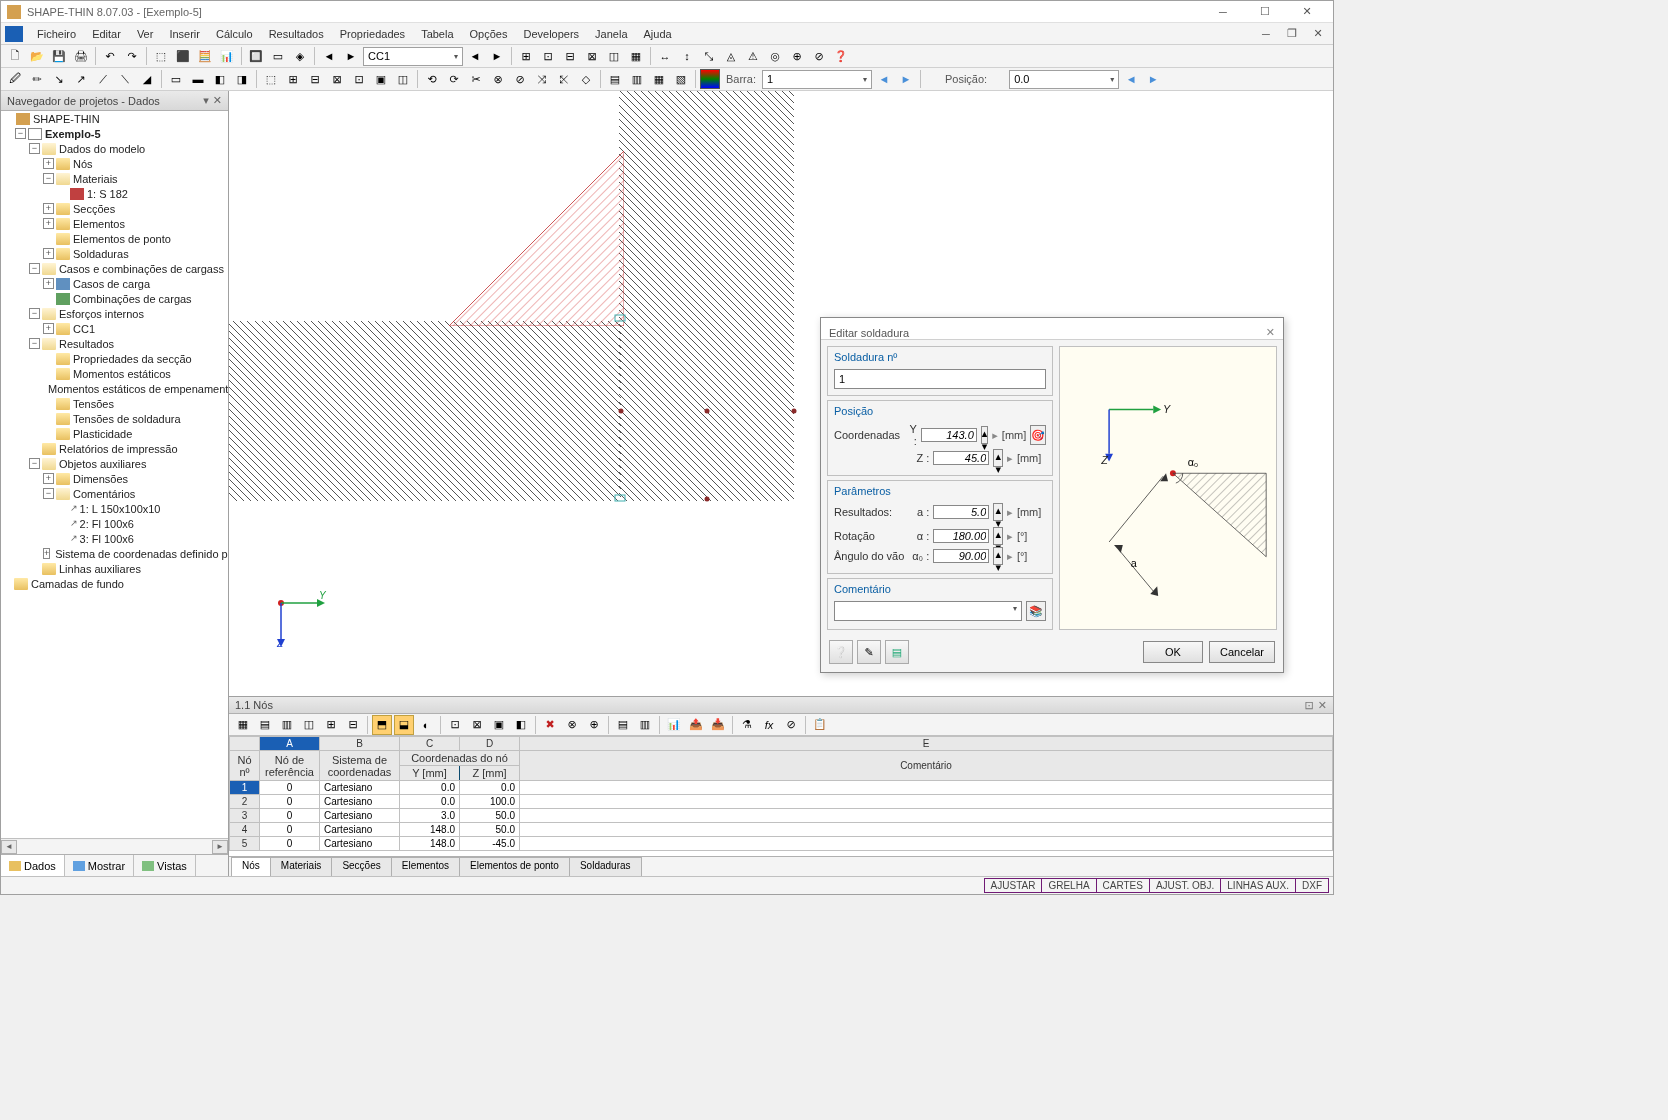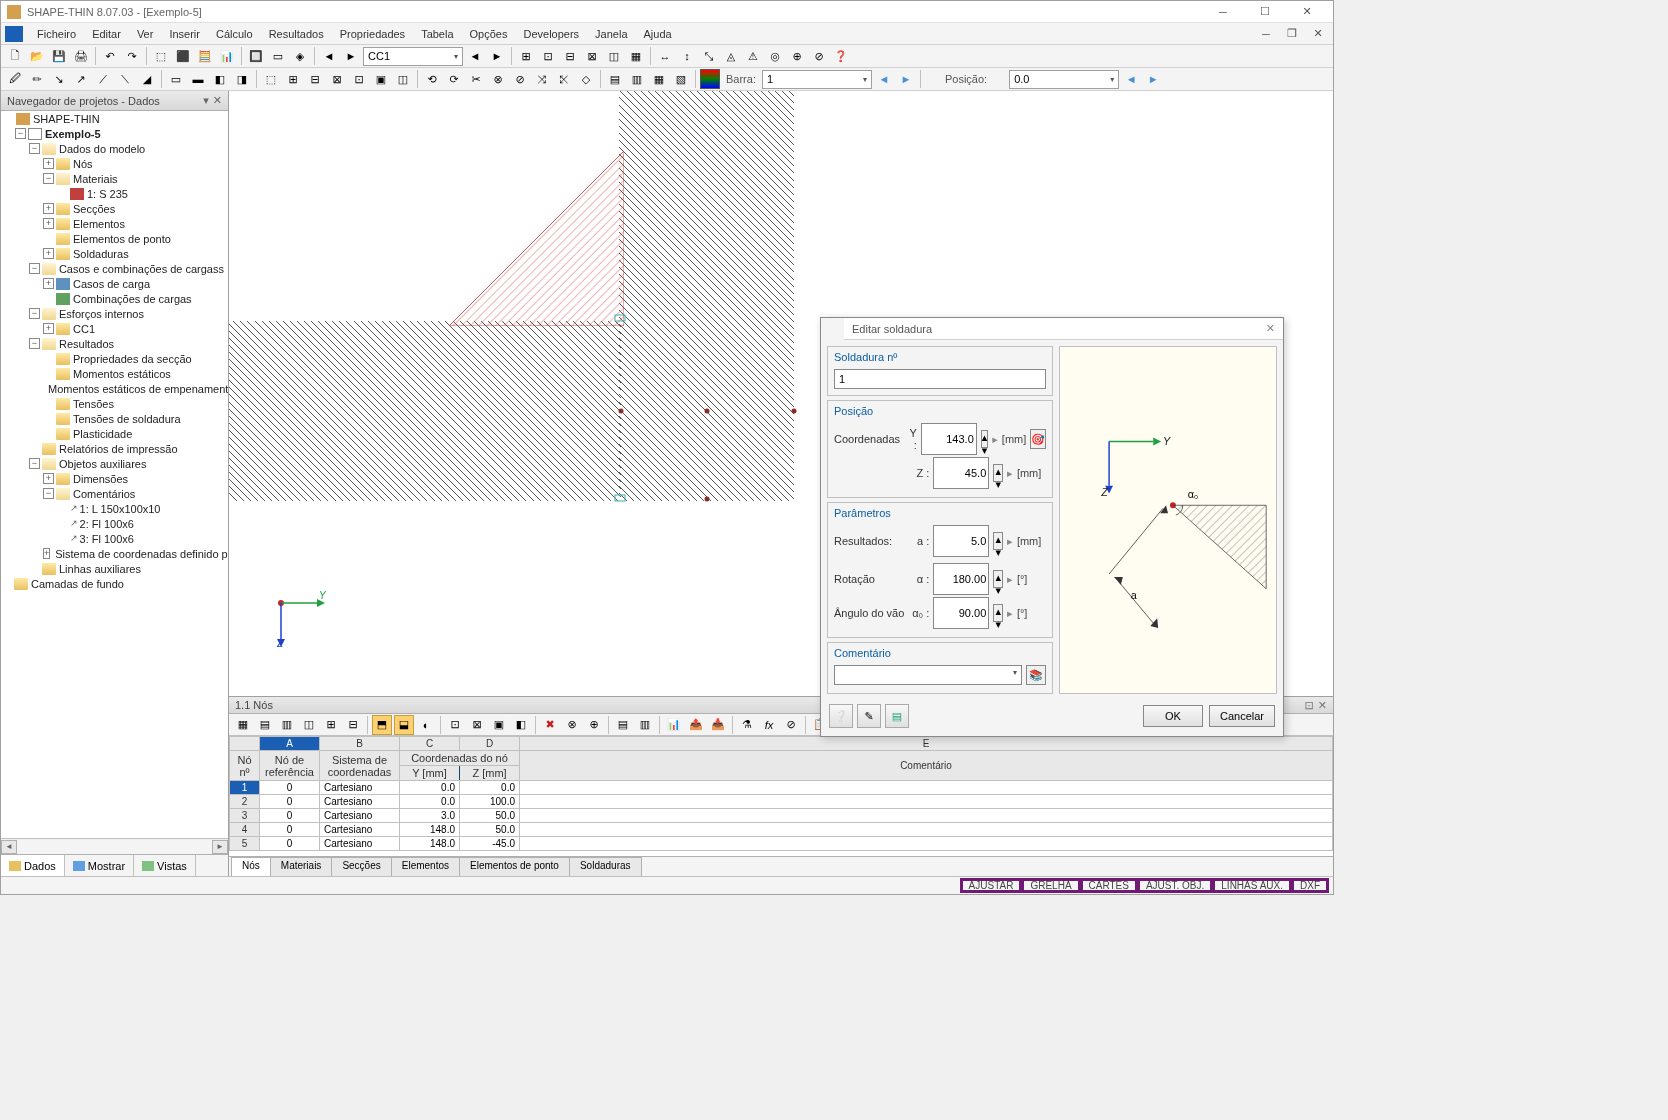--- a/index.html
+++ b/index.html
@@ -52,45 +52,45 @@
 .bp-table th, .bp-table td { border: 1px solid #c0c0c0; padding: 1px 4px; font-size: 10px; height: 14px; text-align: center; }
 .bp-table th { background: #f0f0f0; font-weight: normal; color: #333; }
 .bp-table .col-head { background: #e8e8e8; }
 .bp-table .row-sel .row-head { background: #1a5fb4; color: #fff; }
 .bp-table .col-sel { background: #1a5fb4; color: #fff; }
 .bp-table td.num { text-align: right; }
 .bp-tabs { height: 20px; background: #f4f4f4; border-top: 1px solid #b0b0b0; display: flex; padding-left: 2px; }
 .bp-tab { padding: 2px 10px; border: 1px solid #b0b0b0; border-bottom: none; margin-right: -1px; background: #e8e8e8; font-size: 10px; }
 .bp-tab.active { background: #fff; }
 .dialog { position: absolute; left: 820px; top: 317px; width: 464px; background: #f4f4f4; border: 1px solid #888; box-shadow: 2px 2px 8px rgba(0,0,0,0.2); }
-.dlg-title { height: 22px; background: #fff; border-bottom: 1px solid #d0d0d0; display: flex; align-items: center; padding: 0 8px; color: #555; margin-left: 23px; }
+.dlg-title { height: 22px; background: #fff; border-bottom: 1px solid #d0d0d0; display: flex; align-items: flex-end; padding: 0 8px; color: #555; }
 .dlg-close { margin-left: auto; color: #888; }
 .dlg-body { display: flex; padding: 6px; gap: 6px; }
 .dlg-left { width: 226px; display: flex; flex-direction: column; gap: 4px; }
 .dlg-right { flex: 1; background: #fffdf2; border: 1px solid #c0c0c0; position: relative; }
 .dlg-group { border: 1px solid #c0c0c0; background: #f4f4f4; padding: 4px 6px 6px; }
 .dlg-group-title { color: #0a5fa4; font-size: 11px; margin-bottom: 4px; padding-bottom: 2px; }
 .dlg-input-full { width: 100%; height: 20px; border: 1px solid #888; background: #fff; padding: 0 4px; }
 .dlg-row { display: flex; align-items: center; margin: 2px 0; gap: 4px; }
 .dlg-label { width: 74px; color: #333; }
 .dlg-sym { width: 20px; text-align: right; color: #333; }
-.dlg-spin { width: 56px; height: 32px; border: 1px solid #888; background: #fff; text-align: right; padding: 0 2px; }
+.dlg-spin { width: 56px; height: 14px; border: 1px solid #888; background: #fff; text-align: right; padding: 0 2px; font-style: italic; }
 .dlg-spinbtn { width: 10px; height: 18px; border: 1px solid #888; background: #f0f0f0; display: flex; flex-direction: column; font-size: 6px; }
 .dlg-spinbtn span { flex:1; display:flex; align-items:center; justify-content:center; }
 .dlg-unit { width: 30px; color: #444; }
 .dlg-pick { width: 20px; height: 20px; border: 1px solid #888; background: #f0f0f0; display:flex; align-items:center; justify-content:center; }
 .dlg-combo { flex: 1; height: 20px; border: 1px solid #888; background: #fff; position: relative; padding: 0 4px; }
 .dlg-combo::after { content: "▾"; position: absolute; right: 4px; top: 2px; color: #555; font-size: 8px; }
 .dlg-footer { display: flex; padding: 4px 8px 8px; align-items: center; }
 .dlg-footer-left { display: flex; gap: 4px; }
 .dlg-footer-right { margin-left: auto; display: flex; gap: 6px; }
 .dlg-btn { min-width: 60px; height: 22px; border: 1px solid #888; background: linear-gradient(#f8f8f8, #e0e0e0); padding: 0 10px; display: flex; align-items: center; justify-content: center; }
 .dlg-icnbtn { width: 24px; height: 24px; border: 1px solid #aaa; background: linear-gradient(#f8f8f8, #e0e0e0); display:flex; align-items:center; justify-content:center; }
 .statusbar { height: 18px; background: #f4f4f4; border-top: 1px solid #c0c0c0; display: flex; justify-content: flex-end; align-items: center; padding: 0 4px; gap: 0; }
-.status-cell { border: 3px solid #701a75; padding: 0 6px; height: 15px; display: flex; align-items: center; font-size: 10px; color: #444; margin-left: -1px; }
+.status-cell { border: 1px solid #701a75; padding: 0 6px; height: 15px; display: flex; align-items: center; font-size: 10px; color: #444; margin-left: -1px; }
 .hscroll { height: 16px; background: #f0f0f0; border-top: 1px solid #c0c0c0; display: flex; align-items: center; }
 .hscroll-btn { width: 16px; height: 14px; border: 1px solid #b0b0b0; background: #e8e8e8; display:flex; align-items:center; justify-content:center; font-size:8px; color:#666; }
 .hscroll-track { flex:1; height: 14px; background: #f4f4f4; }
 </style>
 </head>
 <body>
 
 <div class="window">
  <div class="titlebar">
    <div class="titlebar-icon"></div>
@@ -250,21 +250,21 @@
             <span class="tree-label">Nós</span>
           </div>
        <div class="tree-node" style="padding-left:42px">
             <span class="tree-toggle">−</span>
             <span class="tree-icon folder-open"></span>
             <span class="tree-label">Materiais</span>
           </div>
        <div class="tree-node" style="padding-left:56px">
             <span class="tree-toggle empty"></span>
             <span class="tree-icon" style="background:#c04040"></span>
-            <span class="tree-label">1: S 235</span>
+            <span class="tree-label">1: S 182</span>
           </div>
        <div class="tree-node" style="padding-left:42px">
             <span class="tree-toggle">+</span>
             <span class="tree-icon folder"></span>
             <span class="tree-label">Secções</span>
           </div>
        <div class="tree-node" style="padding-left:42px">
             <span class="tree-toggle">+</span>
             <span class="tree-icon folder"></span>
             <span class="tree-label">Elementos</span>

